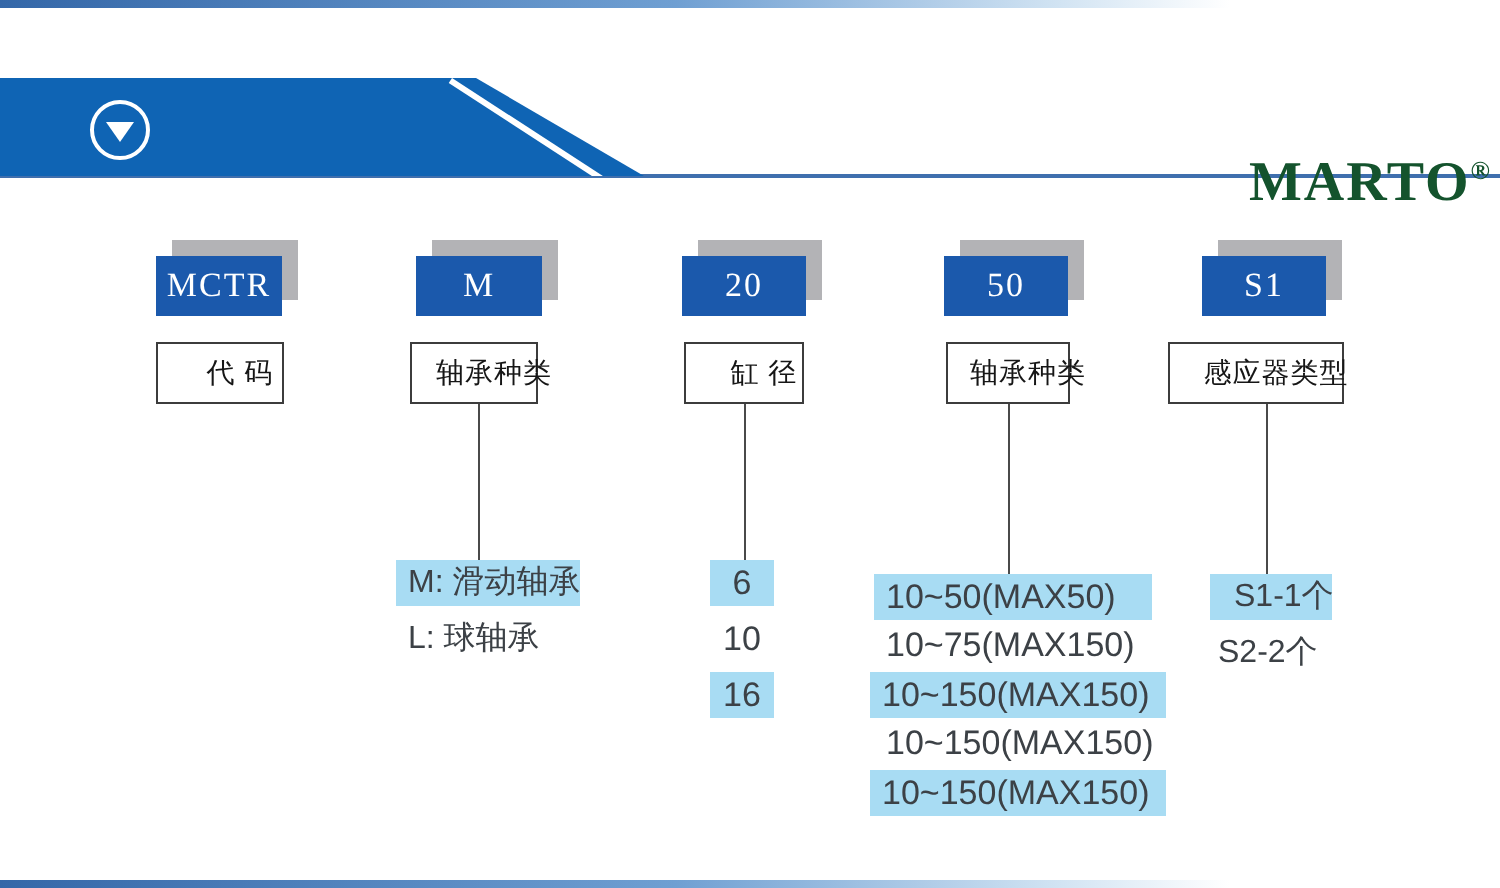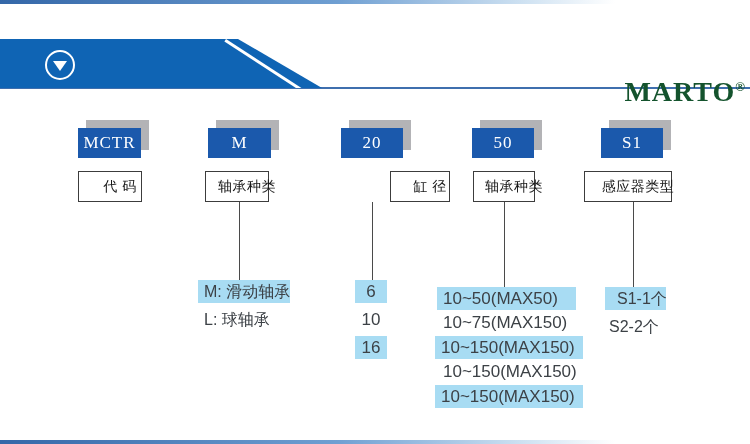--- a/index.html
+++ b/index.html
@@ -63,21 +63,21 @@
   <div class="shadow" style="left:609px;top:120px;width:62px;"></div>
 
   <div class="code" style="left:78px;top:128px;width:63px;">MCTR</div>
   <div class="code" style="left:208px;top:128px;width:63px;">M</div>
   <div class="code" style="left:341px;top:128px;width:62px;">20</div>
   <div class="code" style="left:472px;top:128px;width:62px;">50</div>
   <div class="code" style="left:601px;top:128px;width:62px;">S1</div>
 
   <div class="lbl" style="left:78px;top:171px;width:64px;">代 码</div>
   <div class="lbl" style="left:205px;top:171px;width:64px;">轴承种类</div>
-  <div class="lbl" style="left:342px;top:171px;width:60px;margin-left:48px;">缸 径</div>
+  <div class="lbl" style="left:342px;top:171px;width:60px;">缸 径</div>
   <div class="lbl" style="left:473px;top:171px;width:62px;">轴承种类</div>
   <div class="lbl" style="left:584px;top:171px;width:88px;">感应器类型</div>
 
   <div class="conn" style="left:239px;top:202px;height:78px;"></div>
   <div class="conn" style="left:372px;top:202px;height:78px;"></div>
   <div class="conn" style="left:504px;top:202px;height:85px;"></div>
   <div class="conn" style="left:633px;top:202px;height:85px;"></div>
 
   <div class="opt cjk hl pl" style="left:198px;top:280px;width:92px;">M: 滑动轴承</div>
   <div class="opt cjk pl" style="left:198px;top:308px;">L: 球轴承</div>

